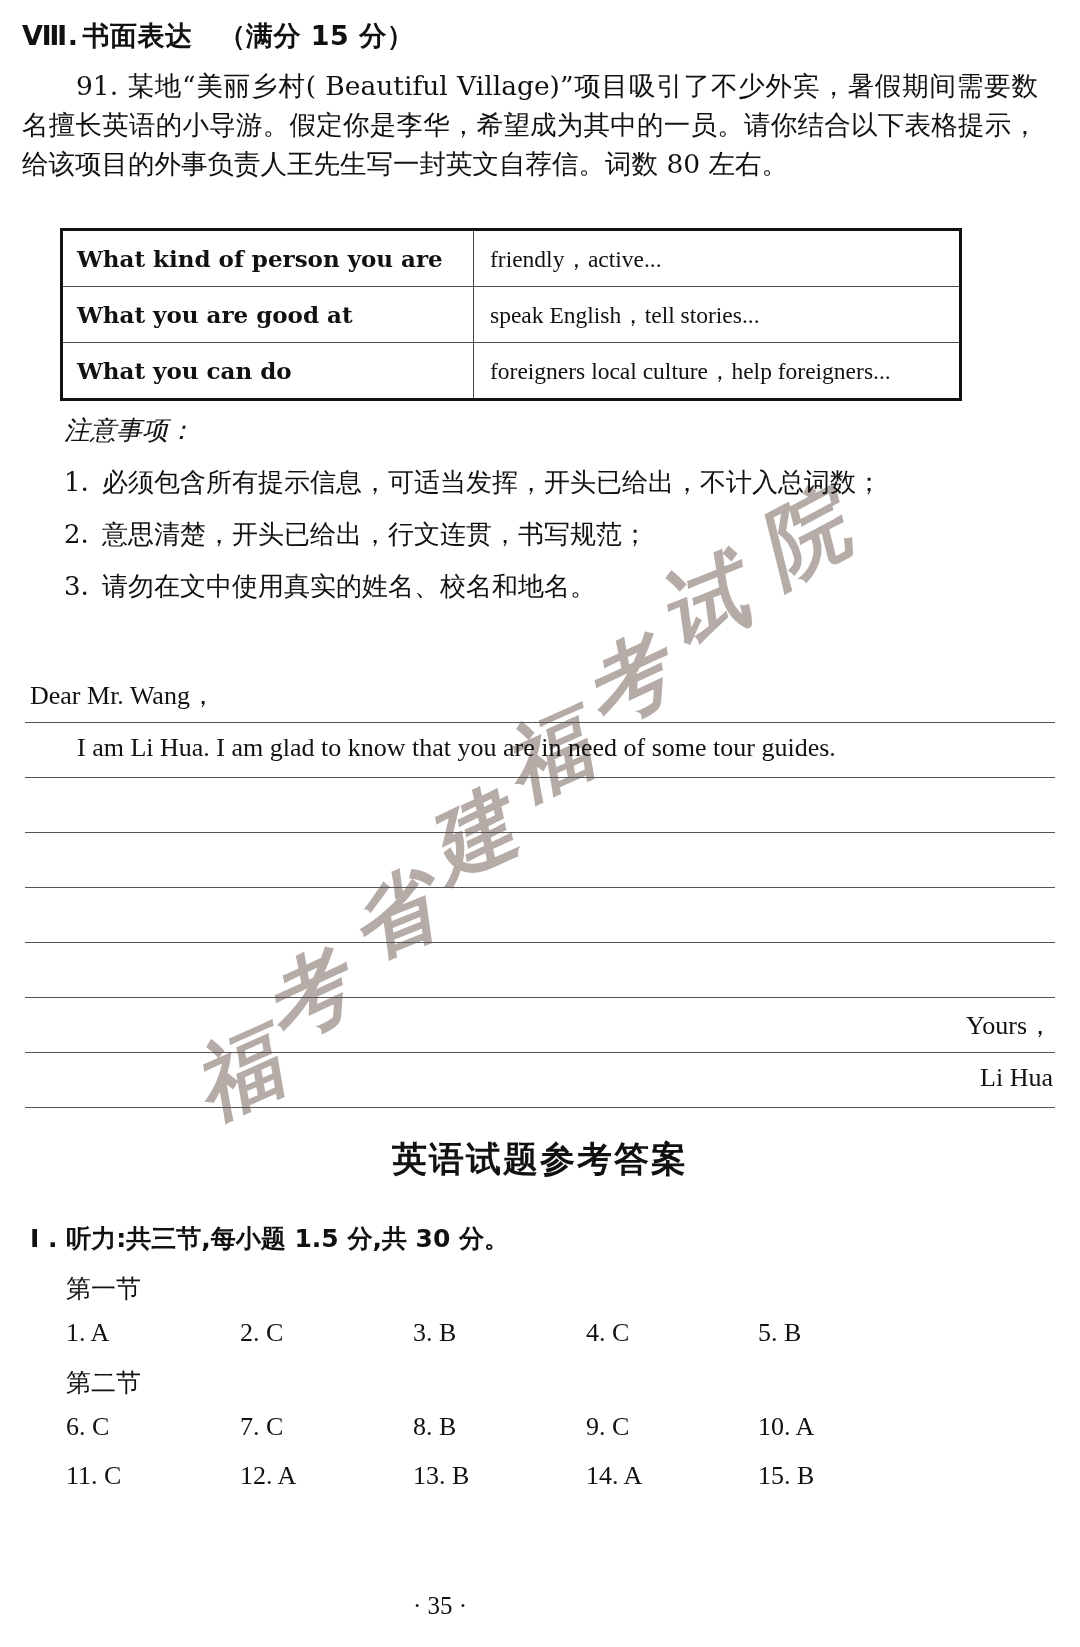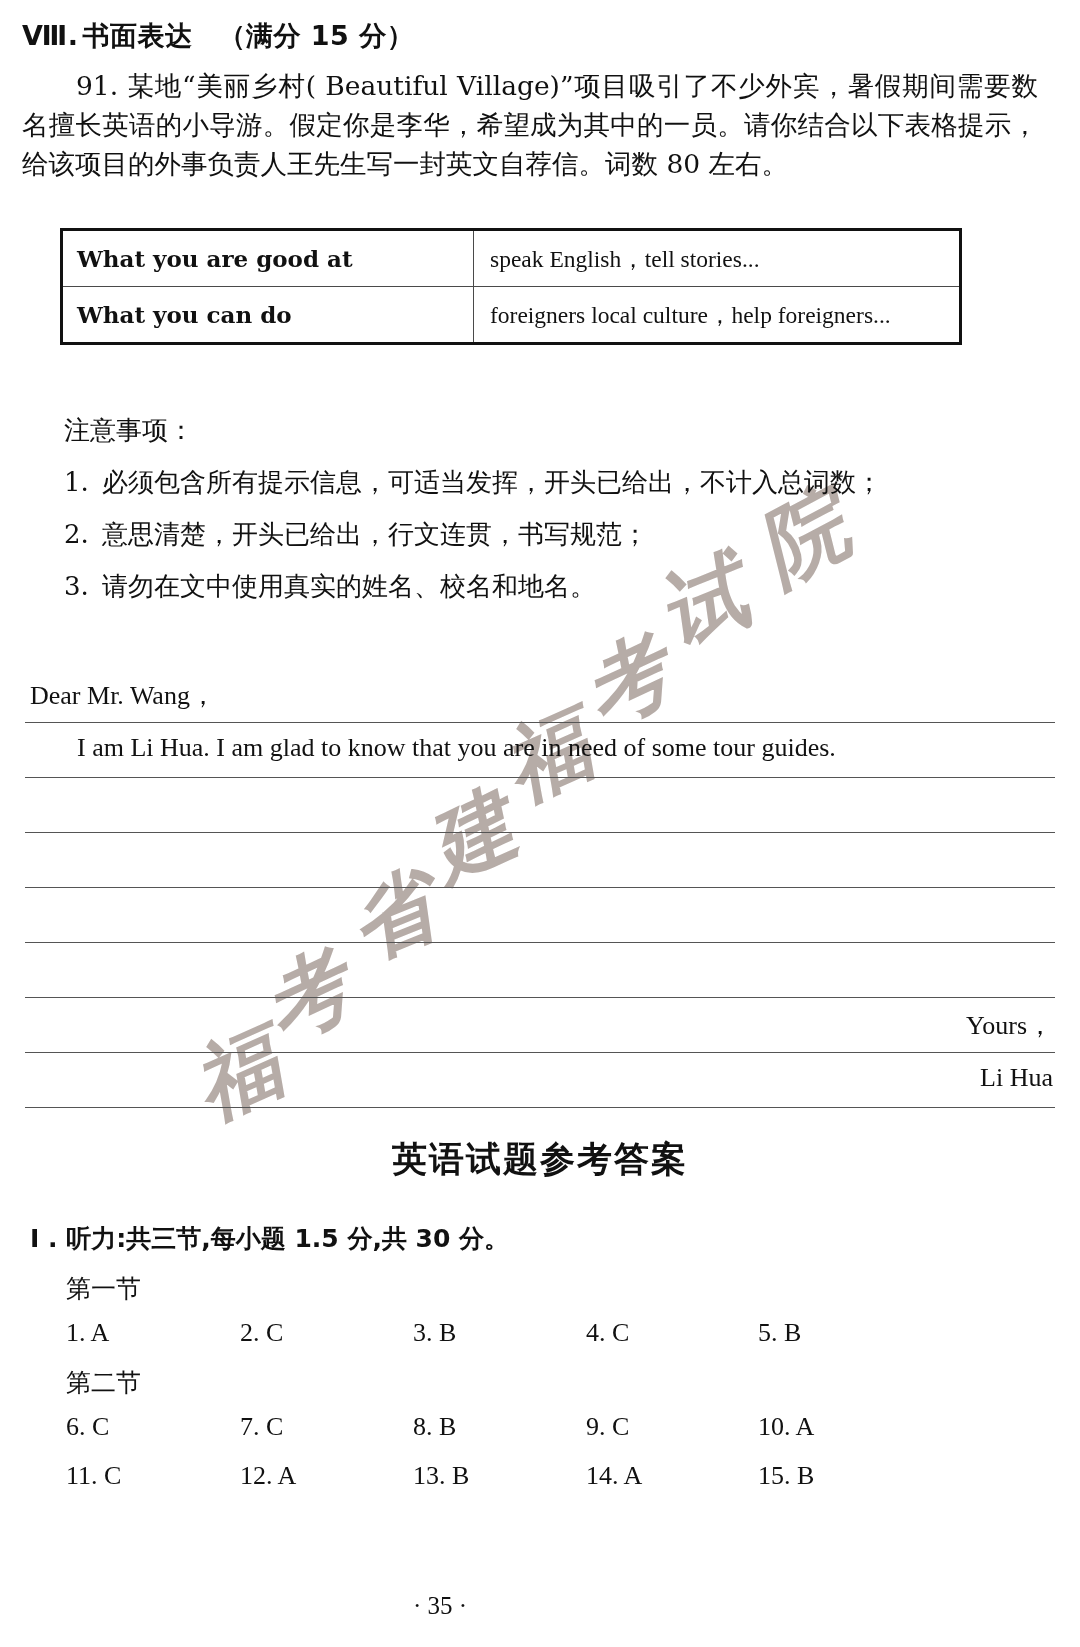--- a/index.html
+++ b/index.html
@@ -96,21 +96,21 @@
   
   #notes-block {
     position: absolute;
     left: 64px;
     top: 404px;
     width: 960px;
     z-index: 10;
     font-family: "DejaVu Serif", serif;
     font-size: 26px;
   }
-  #notes-title { line-height: 52px; }
+  #notes-title { line-height: 52px; font-style: italic; }
   .note-item {
     line-height: 52px;
     display: flex;
   }
   .note-num { width: 38px; flex: none; }
   .note-text { flex: 1; }
 
   
   #letter-area {
     position: absolute;
@@ -218,20 +218,24 @@
   </div>
 
 <div id="section-heading">
   <span class="sec-num">Ⅷ.</span><span class="sec-title">书面表达</span><span class="sec-score">（满分 15 分）</span>
 </div>
 
 <div id="prompt-paragraph">91. 某地“美丽乡村( Beautiful Village)”项目吸引了不少外宾，暑假期间需要数名擅长英语的小导游。假定你是李华，希望成为其中的一员。请你结合以下表格提示，给该项目的外事负责人王先生写一封英文自荐信。词数 80 左右。</div>
 
 <table id="hint-table">
   <tbody>
+    <tr>
+      <td class="col-label">What kind of person you are</td>
+      <td class="col-value">friendly，active...</td>
+    </tr>
     <tr>
       <td class="col-label">What you are good at</td>
       <td class="col-value">speak English，tell stories...</td>
     </tr>
     <tr>
       <td class="col-label">What you can do</td>
       <td class="col-value">foreigners local culture，help foreigners...</td>
     </tr>
   </tbody>
 </table>

